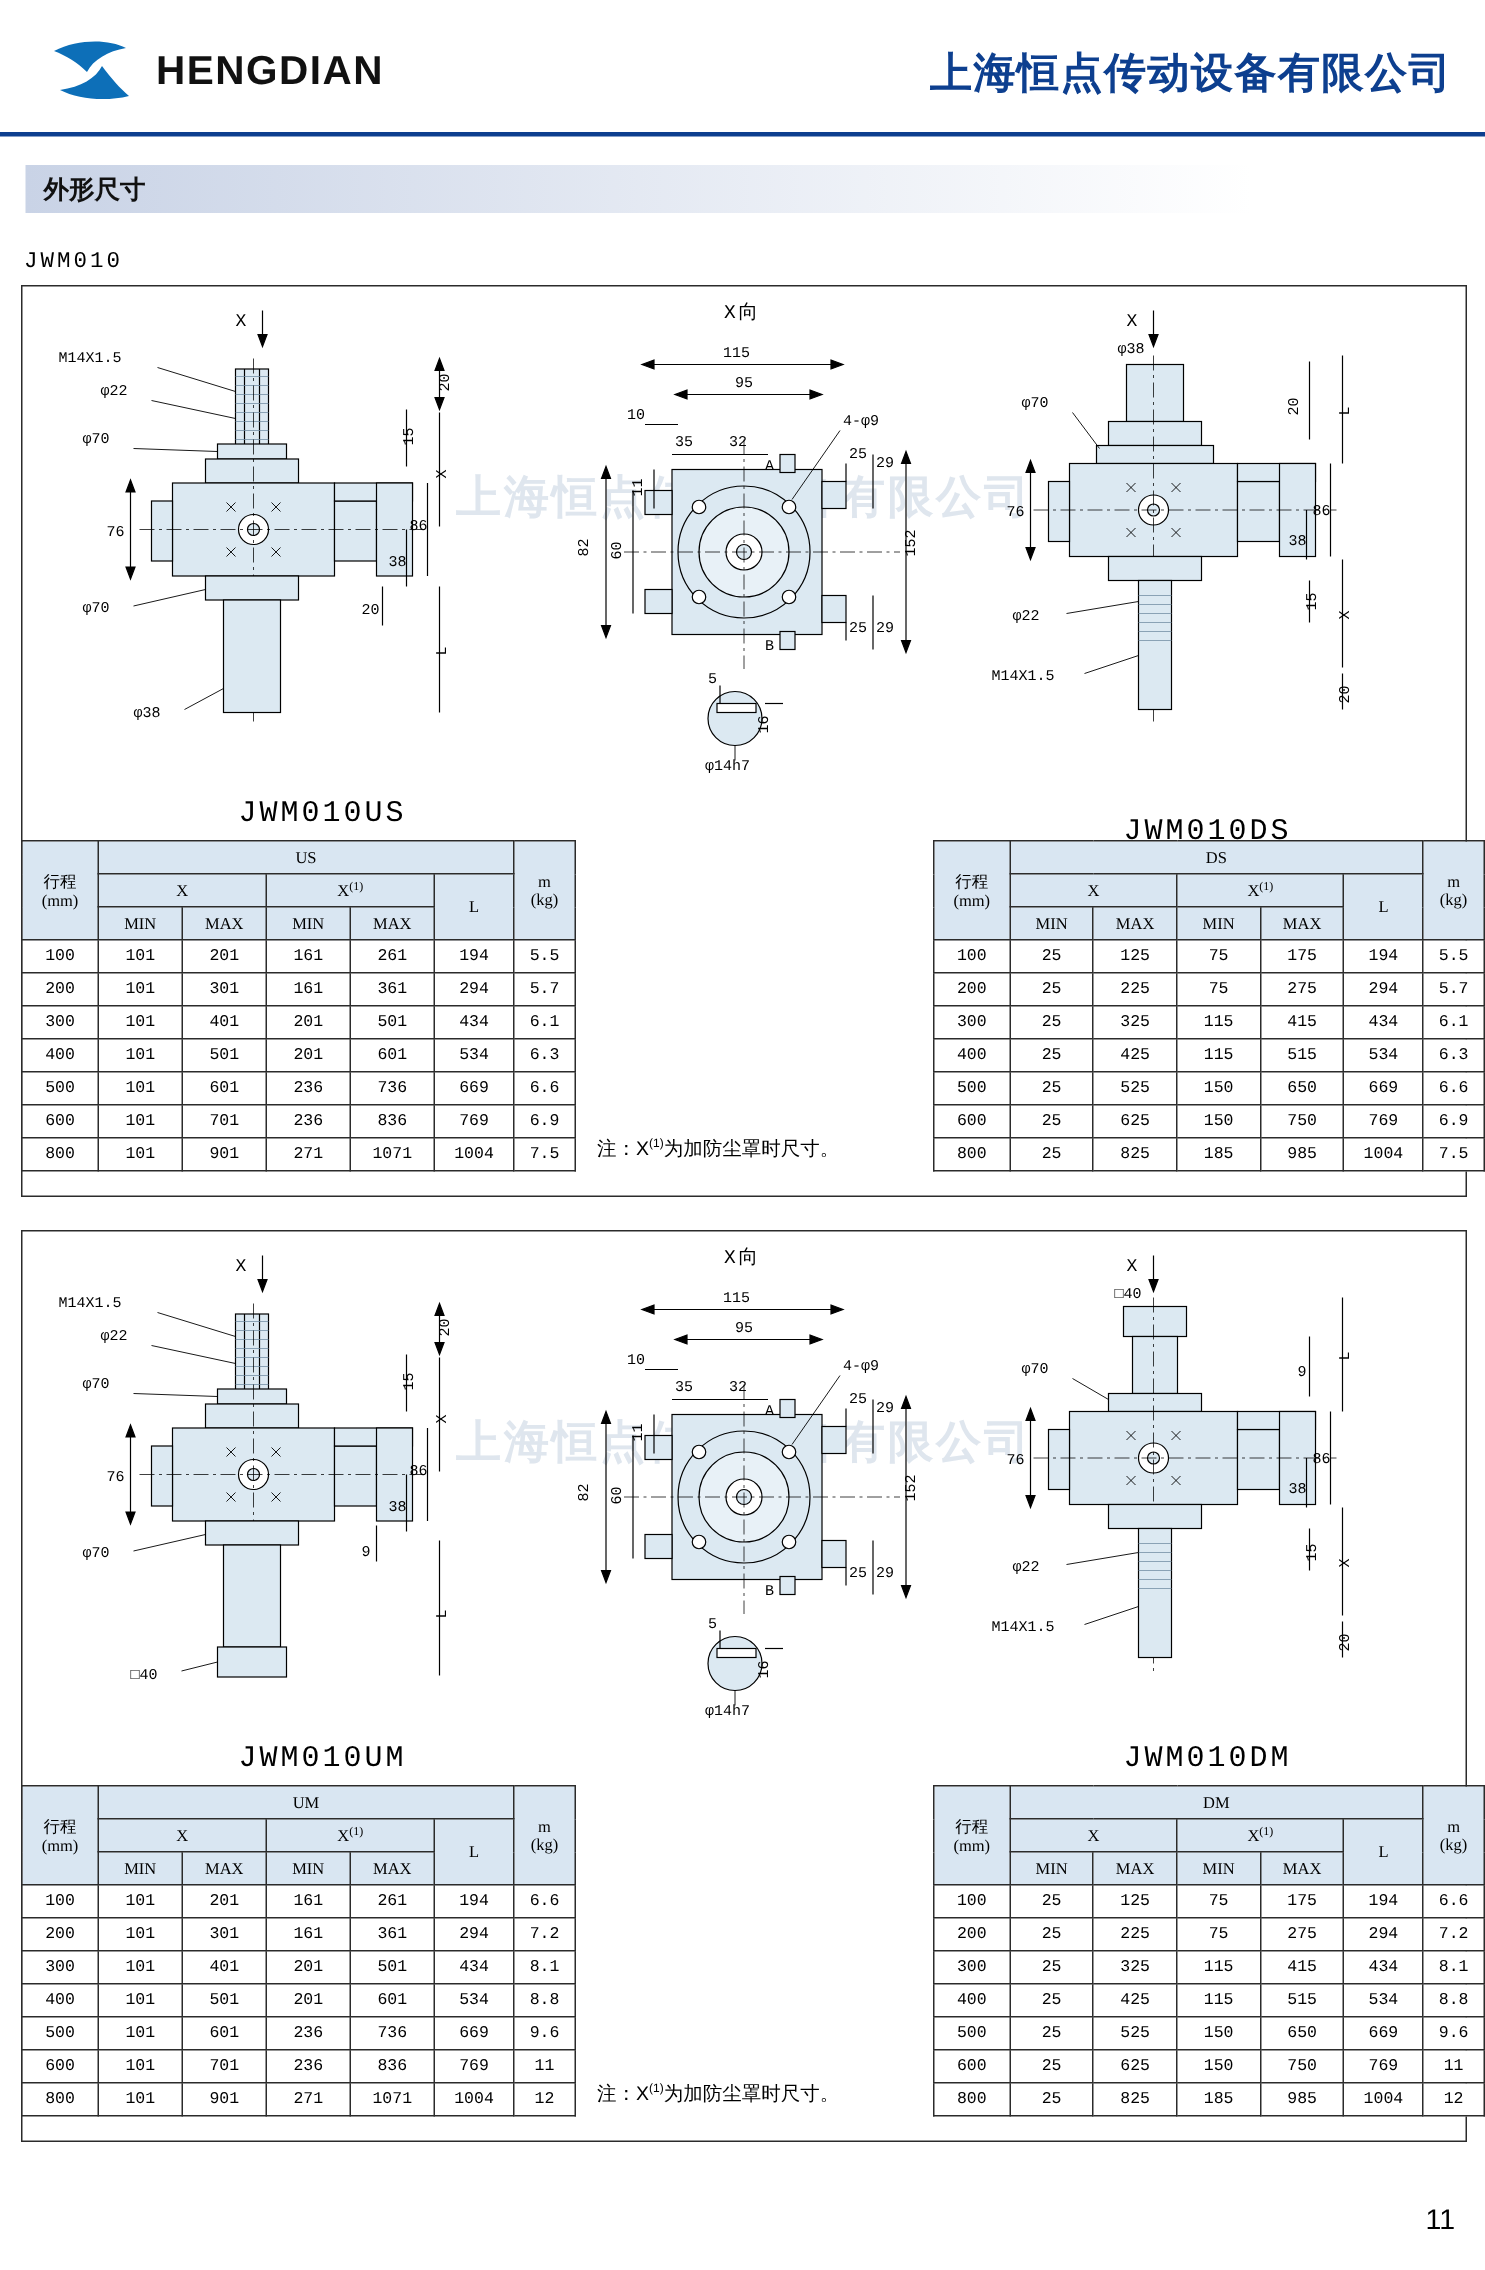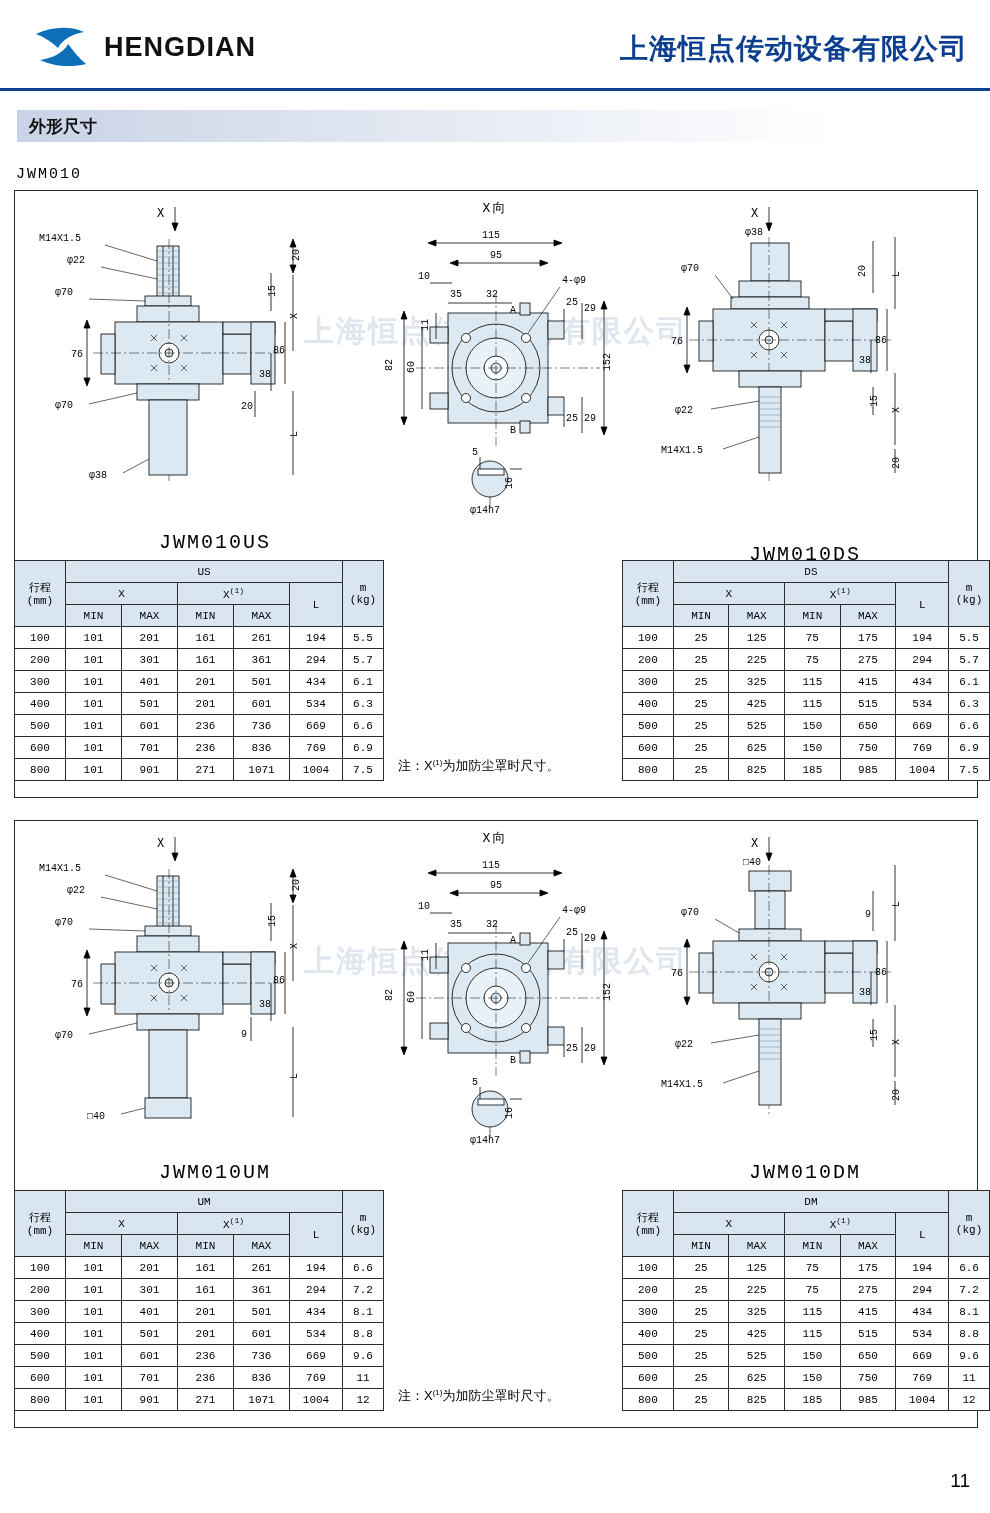--- a/index.html
+++ b/index.html
@@ -47,21 +47,21 @@
 
   
   .caption{position:absolute;font-size:20px;letter-spacing:2px;
     font-family:"Liberation Mono", monospace;text-align:center;}
 
   
   table.dim{border-collapse:collapse;font-size:11px;font-family:"Liberation Mono", monospace;}
   table.dim th, table.dim td{
     border:1px solid #2b2b2b;text-align:center;padding:0;height:21px;
   }
-  table.dim th{background:#d9e6f2;font-weight:normal;}
+  table.dim th{background:#d9e6f2;font-weight:normal;font-family:Liberation Serif, serif;}
   table.dim td{background:#ffffff;}
   .tbl-wrap{position:absolute;}
   #tbl-us{left:14px;top:560px;}
   #tbl-ds{left:622px;top:560px;}
   #tbl-um{left:14px;top:1190px;}
   #tbl-dm{left:622px;top:1190px;}
   .note{position:absolute;font-size:13px;}
   #note-1{left:398px;top:757px;}
   #note-2{left:398px;top:1387px;}
   .sup{font-size:8px;vertical-align:super;}

